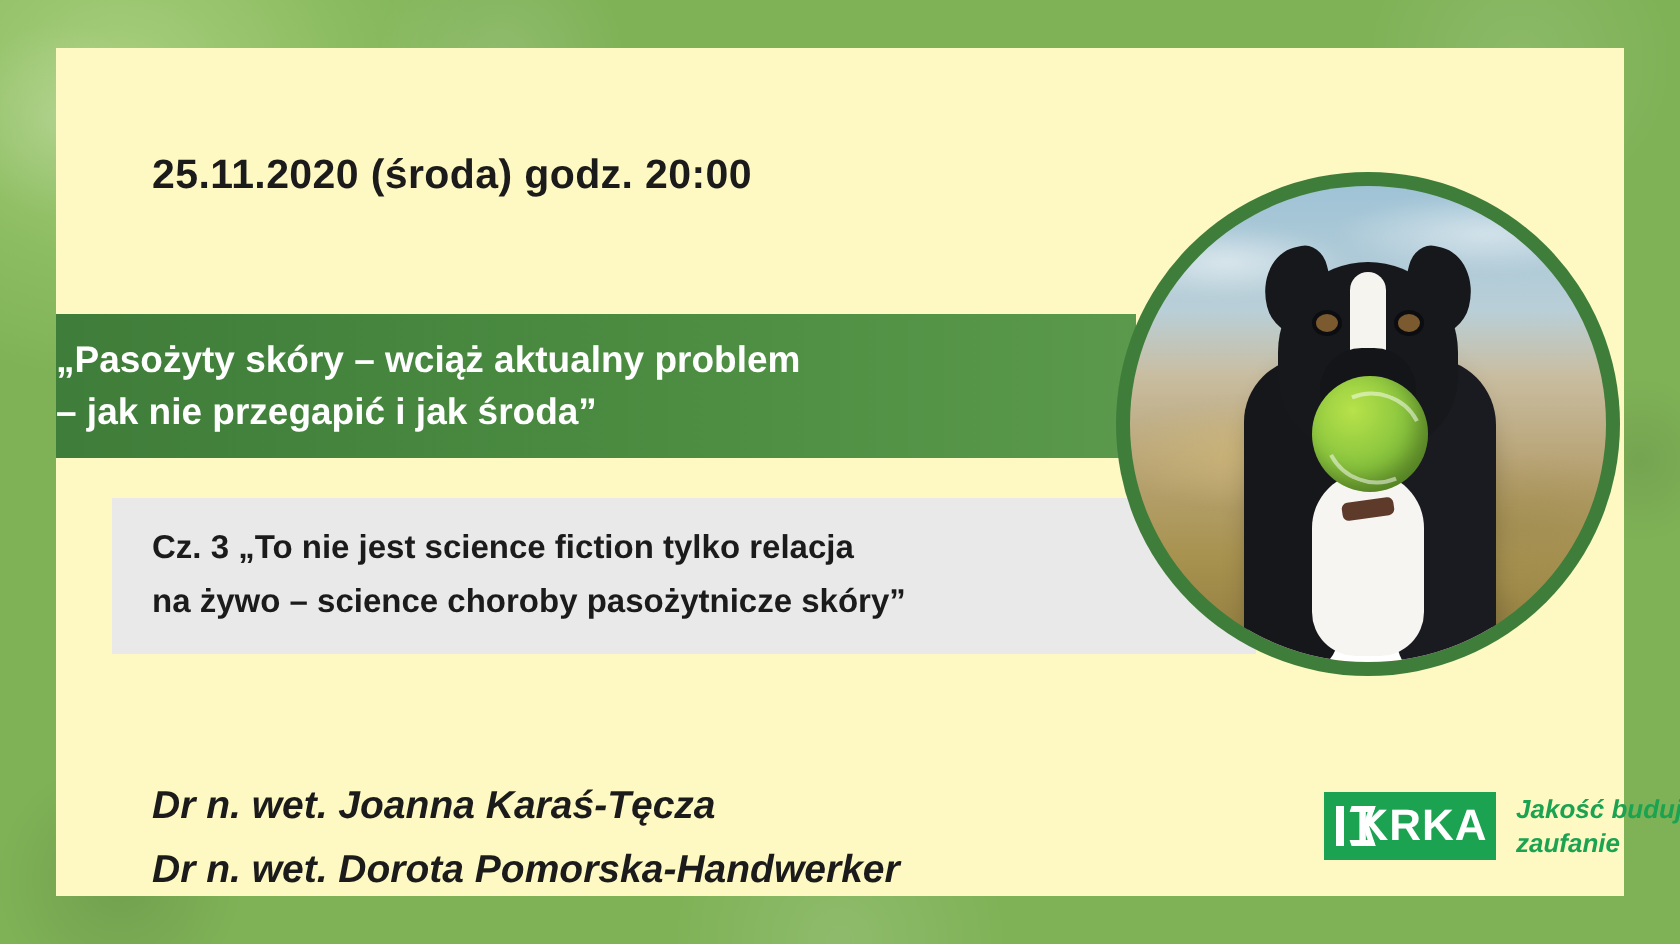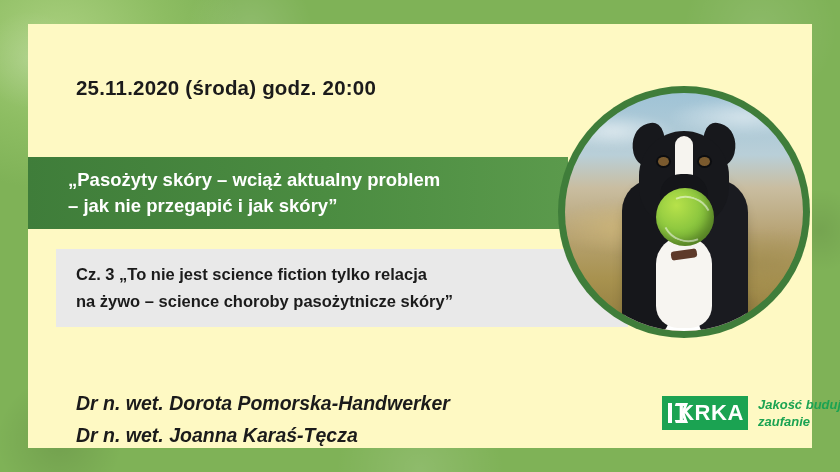--- a/index.html
+++ b/index.html
@@ -66,21 +66,20 @@
   .title-bar {
     position: absolute;
     left: 0px;
     top: 133px;
     width: 540px;
     height: 72px;
     background: linear-gradient(90deg, #3f7d3a 0%, #4b8c41 55%, #5b9a4c 100%);
     display: flex;
     flex-direction: column;
     justify-content: center;
-    padding-left: 40px;
     box-sizing: border-box;
   }
   .title-bar .line {
     color: #ffffff;
     font-size: 18.5px;
     font-weight: bold;
     line-height: 26px;
     white-space: nowrap;
   }
 
@@ -375,31 +374,31 @@
 <div class="canvas">
 
   <div class="bg"></div>
 
   <div class="card">
 
     <div class="date-line">25.11.2020 (środa) godz. 20:00</div>
 
     <div class="title-bar">
       <div class="line">„Pasożyty skóry – wciąż aktualny problem</div>
-      <div class="line">– jak nie przegapić i jak skóry”</div>
+      <div class="line">– jak nie przegapić i jak środa”</div>
     </div>
 
     <div class="sub-bar">
       <div class="line">Cz. 3 „To nie jest science fiction tylko relacja</div>
       <div class="line">na żywo – science choroby pasożytnicze skóry”</div>
     </div>
 
     <div class="presenters">
+      <div class="line">Dr n. wet. Joanna Karaś-Tęcza</div>
       <div class="line">Dr n. wet. Dorota Pomorska-Handwerker</div>
-      <div class="line">Dr n. wet. Joanna Karaś-Tęcza</div>
     </div>
 
     <div class="photo-ring">
       <div class="photo">
         <div class="sky-cloud"></div>
         <div class="field"></div>
         <div class="dog-body"></div>
         <div class="dog-body-black-l"></div>
         <div class="dog-body-black-r"></div>
         <div class="dog-chest-white"></div>

